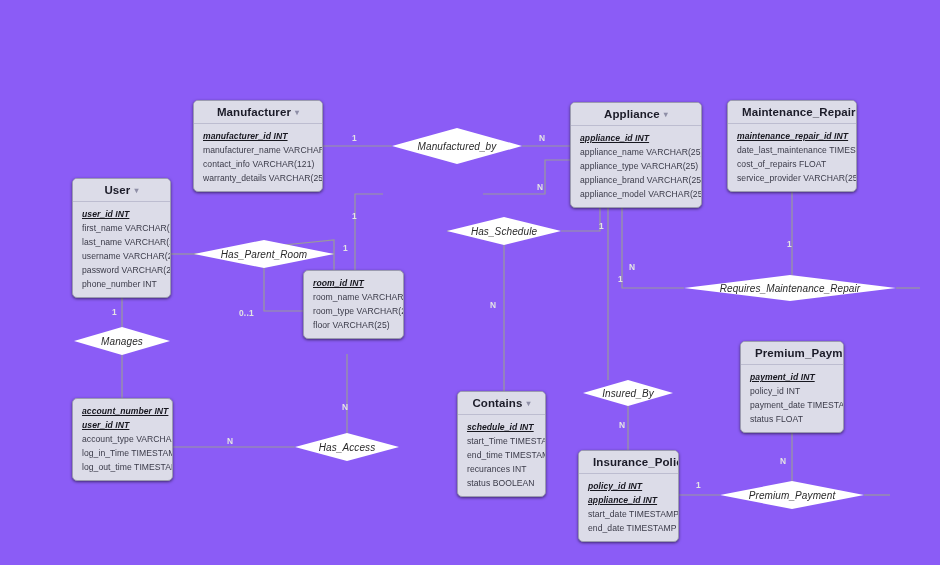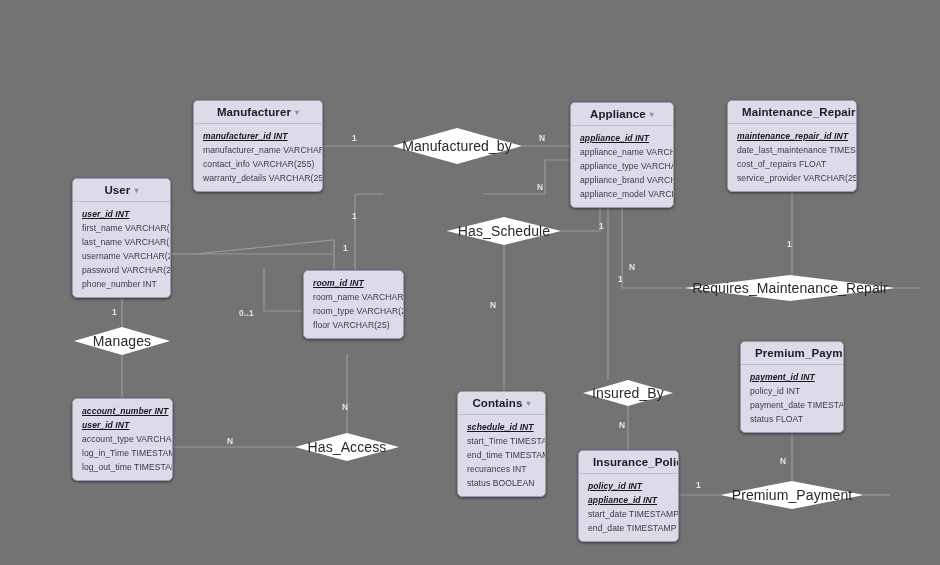--- a/index.html
+++ b/index.html
@@ -4,21 +4,21 @@
 <style>
   html, body {
     margin: 0;
     padding: 0;
     background: #1e1e1e;
   }
   #canvas {
     position: relative;
     width: 940px;
     height: 565px;
-    background: #737373;
+    background: #8b5cf6;
     overflow: hidden;
     font-family: "Liberation Sans", sans-serif;
   }
   #edges {
     position: absolute;
     left: 0;
     top: 0;
     width: 940px;
     height: 565px;
     pointer-events: none;
@@ -83,21 +83,22 @@
     left: 0; top: 0;
     width: 100%;
     height: 100%;
     background: #ffffff;
     clip-path: polygon(50% 0%, 100% 50%, 50% 100%, 0% 50%);
   }
   .rel .rel-label {
     position: relative;
     z-index: 2;
     color: #2a2a2a;
-    font-size: 14px;
+    font-size: 10px;
+    font-style: italic;
   }
   .card {
     position: absolute;
     color: #e4e4e4;
     font-size: 8.4px;
     font-weight: bold;
     white-space: nowrap;
     letter-spacing: .2px;
   }
 </style>
@@ -151,26 +152,26 @@
     </g>
   </svg>
 
   <div class="entity" style="left:193px; top:100px; width:130px;">
     <div class="entity-header">
       <span>Manufacturer</span><span class="caret">▾</span>
     </div>
     <div class="attrs">
       <div class="attr key">manufacturer_id  INT</div>
       <div class="attr">manufacturer_name  VARCHAR(255)</div>
-      <div class="attr">contact_info  VARCHAR(255)</div>
+      <div class="attr">contact_info  VARCHAR(121)</div>
       <div class="attr">warranty_details  VARCHAR(255)</div>
     </div>
   </div>
 
-  <div class="entity" style="left:570px; top:102px; width:104px;">
+  <div class="entity" style="left:570px; top:102px; width:132px;">
     <div class="entity-header">
       <span>Appliance</span><span class="caret">▾</span>
     </div>
     <div class="attrs">
       <div class="attr key">appliance_id  INT</div>
       <div class="attr">appliance_name  VARCHAR(25)</div>
       <div class="attr">appliance_type  VARCHAR(25)</div>
       <div class="attr">appliance_brand  VARCHAR(25)</div>
       <div class="attr">appliance_model  VARCHAR(25)</div>
     </div>
@@ -257,20 +258,24 @@
       <div class="attr">end_date  TIMESTAMP</div>
     </div>
   </div>
 
   <div class="rel" style="left:392px; top:128px; width:130px; height:36px;">
     <span class="diamond"></span>
     <span class="rel-label">Manufactured_by</span>
   </div>
 
 
+  <div class="rel" style="left:194px; top:240px; width:140px; height:28px;">
+    <span class="diamond"></span>
+    <span class="rel-label">Has_Parent_Room</span>
+  </div>
 
   <div class="rel" style="left:447px; top:217px; width:114px; height:28px;">
     <span class="diamond"></span>
     <span class="rel-label">Has_Schedule</span>
   </div>
 
   <div class="rel" style="left:684px; top:275px; width:212px; height:26px;">
     <span class="diamond"></span>
     <span class="rel-label">Requires_Maintenance_Repair</span>
   </div>

